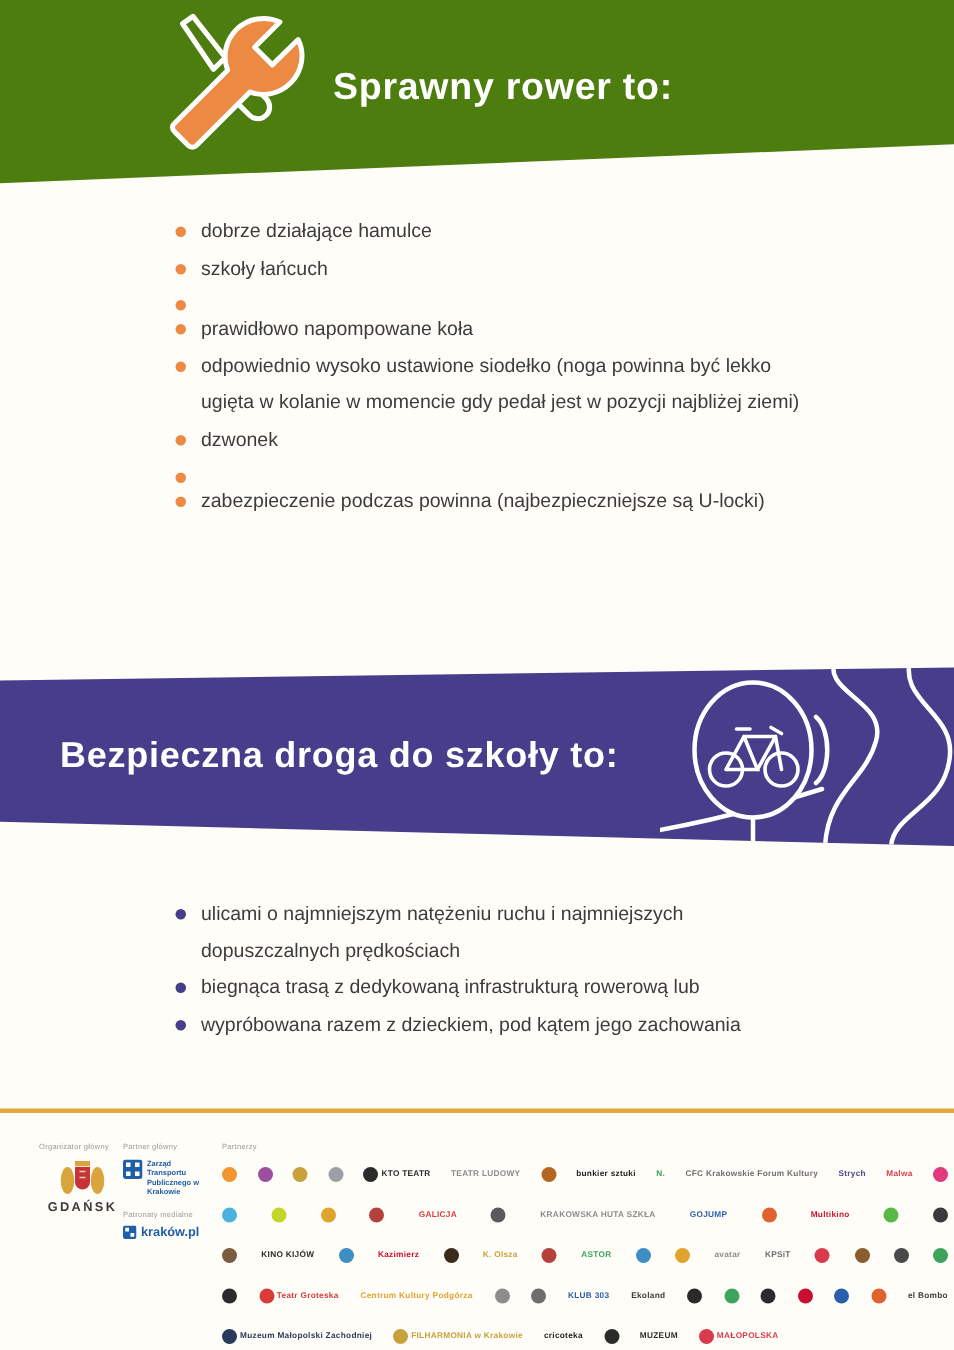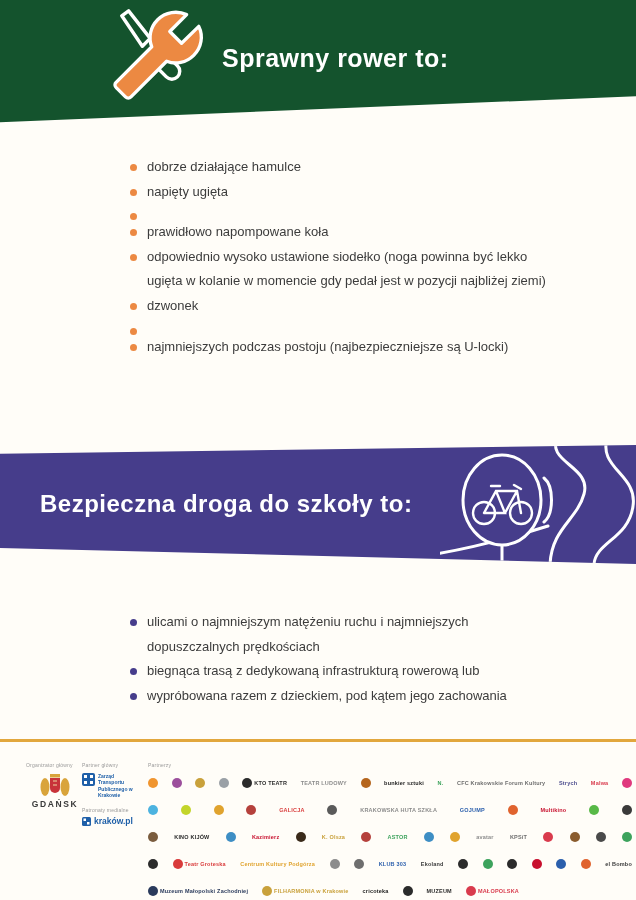--- a/index.html
+++ b/index.html
@@ -1,27 +1,27 @@
 <!DOCTYPE html>
 <html><head>
 <meta charset="utf-8">
 <style>
   html,body{margin:0;padding:0;background:#e9e9e9;}
   .page{position:relative;width:636px;height:900px;background:#FFFDF8;overflow:hidden;
         font-family:"Liberation Sans",sans-serif;margin:0 auto;}
 
   
-  .orange-band{position:absolute;left:0;top:0;width:636px;height:130px;background:#14532d;
+  .orange-band{position:absolute;left:0;top:0;width:636px;height:130px;background:#4d7c0f;
                clip-path:polygon(0 0,100% 0,100% 74%,0 94%);}
   .tools{position:absolute;left:110px;top:6px;width:98px;height:98px;}
   .band-title{margin:0;color:#fff;font-weight:bold;letter-spacing:.5px;white-space:nowrap;}
   .orange-title{position:absolute;left:222px;top:44px;font-size:25px;}
 
   
-  .bullets{position:absolute;left:117px;margin:13px;padding:0;list-style:none;width:434px;}
+  .bullets{position:absolute;left:117px;margin:0;padding:0;list-style:none;width:434px;}
   .orange-list{top:142px;}
   .purple-list{top:597px;}
   .bullets li{display:flex;gap:10px;align-items:flex-start;font-size:13px;color:#3C3C3C;line-height:24.6px;}
   .dot{flex:none;width:7px;height:7px;border-radius:50%;margin-top:9px;}
   .orange-list .dot{background:#EC8942;}
   .purple-list .dot{background:#463D8B;}
 
   
   .purple-band{position:absolute;left:0;top:440px;width:636px;height:124px;background:#463D8B;
                clip-path:polygon(0 11%,100% 4%,100% 100%,0 87%);}
@@ -70,21 +70,21 @@
     <h1 class="band-title orange-title">Sprawny rower to:</h1>
   </div>
 
   <ul class="bullets orange-list">
       <li>
         <span class="dot"></span>
         <span class="li-text">dobrze działające hamulce</span>
       </li>
       <li>
         <span class="dot"></span>
-        <span class="li-text">napięty ugięta</span>
+        <span class="li-text">szkoły łańcuch</span>
       </li>
       <li>
         <span class="dot"></span>
       </li>
       <li>
         <span class="dot"></span>
         <span class="li-text">prawidłowo napompowane koła</span>
       </li>
       <li>
         <span class="dot"></span>
@@ -92,21 +92,21 @@
       </li>
       <li>
         <span class="dot"></span>
         <span class="li-text">dzwonek</span>
       </li>
       <li>
         <span class="dot"></span>
       </li>
       <li>
         <span class="dot"></span>
-        <span class="li-text">najmniejszych podczas postoju (najbezpieczniejsze są U-locki)</span>
+        <span class="li-text">zabezpieczenie podczas powinna (najbezpieczniejsze są U-locki)</span>
       </li>
     </ul>
 
   <div class="purple-band">
     <h2 class="band-title purple-title">Bezpieczna droga do szkoły to:</h2>
     <svg class="road" viewBox="0 0 196 124" fill="none" stroke="#fff" stroke-width="3" stroke-linecap="round">
 
       <path d="M118,-4 C104,22 152,26 144,54 C137,80 112,88 110,124"></path>
       <path d="M168,-4 C156,28 198,34 193,66 C189,98 156,102 154,124"></path>
       <path d="M-4,114 C30,108 70,98 108,86"></path>

